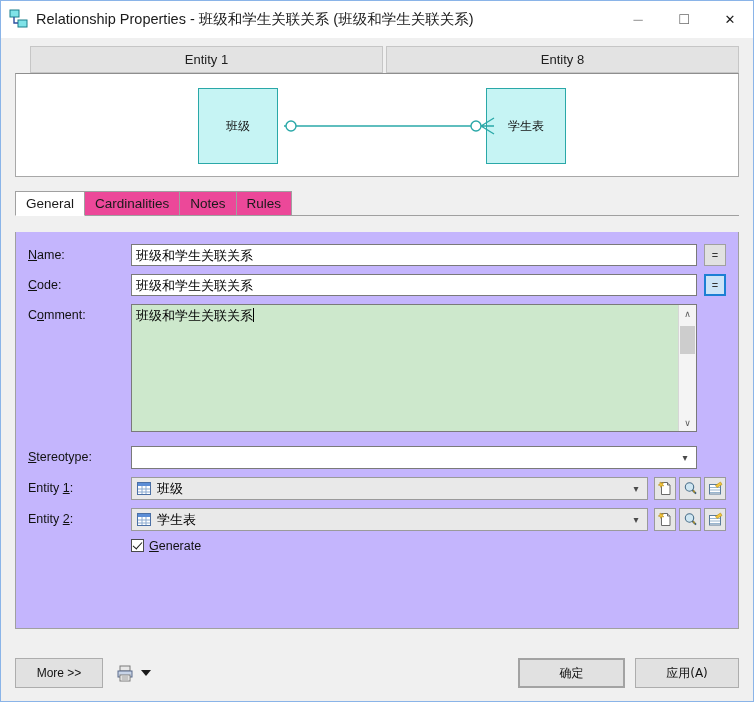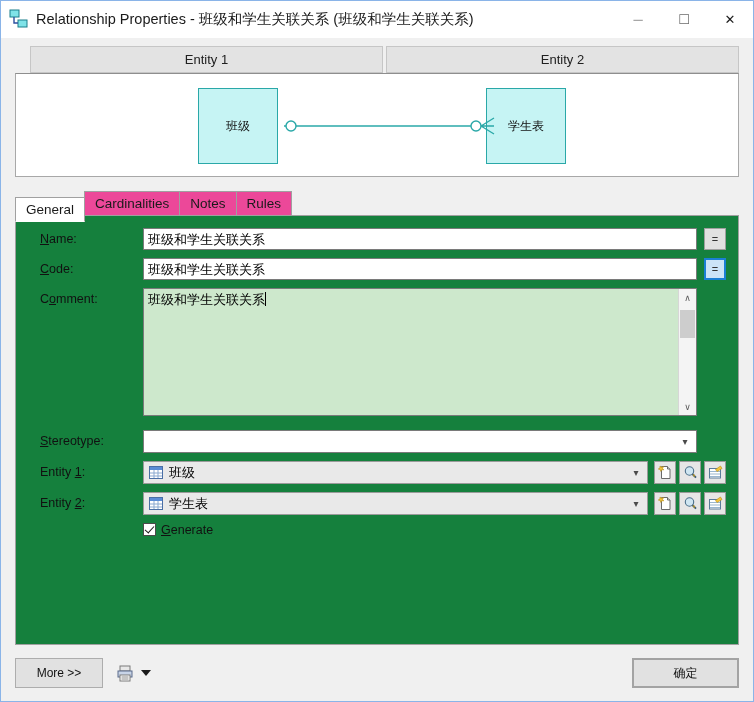--- a/index.html
+++ b/index.html
@@ -136,35 +136,35 @@
     background: #ec4899;
     margin-right: -1px;
     box-sizing: border-box;
     height: 24px;
     line-height: 16px;
     white-space: nowrap;
   }
   .tab.active {
     background: #ffffff;
     position: relative;
-    top: 7px;
+    top: 1px;
     height: 25px;
     border-bottom: 1px solid #ffffff;
     z-index: 2;
   }
 
   
   .body-panel {
-    margin: 0 14px;
-    background: #15803d;
+    margin: 16px 14px;
+    background: #c4b5fd;
     border: 1px solid #a0a0a0;
     border-top: none;
     flex: 1 1 auto;
     box-sizing: border-box;
-    padding: 12px 12px 0 24px;
+    padding: 12px 12px 0 12px;
     position: relative;
     overflow: hidden;
   }
   .row {
     display: flex;
     align-items: flex-start;
     margin-bottom: 8px;
   }
   .lbl {
     width: 103px;
@@ -398,21 +398,21 @@
     <div class="winbtns">
       <div class="winbtn min">─</div>
       <div class="winbtn">☐</div>
       <div class="winbtn close">✕</div>
     </div>
   </div>
 
   <div class="preview-wrap">
     <div class="ent-headers">
       <div class="ent-header">Entity 1</div>
-      <div class="ent-header">Entity 2</div>
+      <div class="ent-header">Entity 8</div>
     </div>
     <div class="diagram">
       <div class="ent-box left">班级</div>
       <div class="ent-box right">学生表</div>
       <svg width="724" height="102" style="position:absolute;left:0;top:0;">
         <line x1="268" y1="52" x2="455" y2="52" stroke="#2aa8a8" stroke-width="1.4"></line>
         <circle cx="275" cy="52" r="5" fill="#ffffff" stroke="#2aa8a8" stroke-width="1.4"></circle>
         <circle cx="460" cy="52" r="5" fill="#ffffff" stroke="#2aa8a8" stroke-width="1.4"></circle>
         <path d="M465 52 L478 44 M465 52 L478 52 M465 52 L478 60" fill="none" stroke="#2aa8a8" stroke-width="1.4"></path>
       </svg>
@@ -569,16 +569,17 @@
           <rect x="3" y="10" width="10" height="6" fill="#ffffff" stroke="#7a7a7a" stroke-width="1"></rect>
           <line x1="4.5" y1="12" x2="11.5" y2="12" stroke="#8a8a8a" stroke-width="1"></line>
           <line x1="4.5" y1="14" x2="11.5" y2="14" stroke="#8a8a8a" stroke-width="1"></line>
         </svg>
       </span>
       <span class="print-caret"></span>
     </div>
     <div class="footer-spacer"></div>
     <div class="btn-group">
       <div class="btn cjk default ok">确定</div>
+      <div class="btn cjk wide">应用(A)</div>
     </div>
   </div>
 
 </div>
 
 </body></html>

